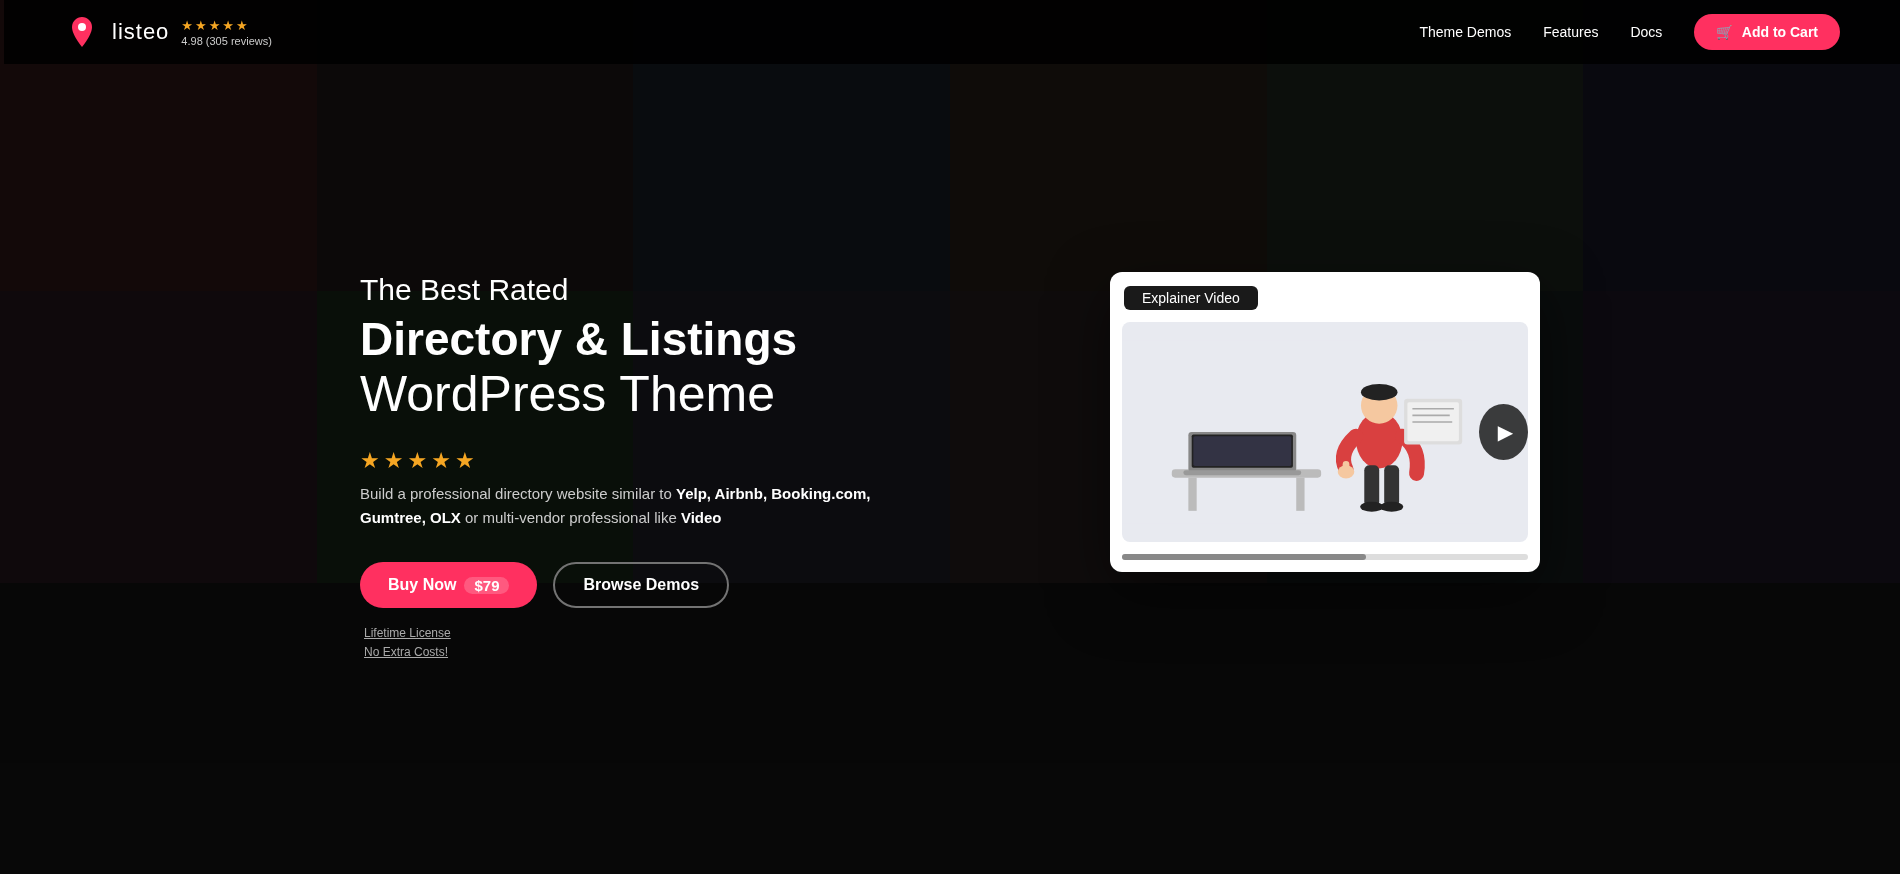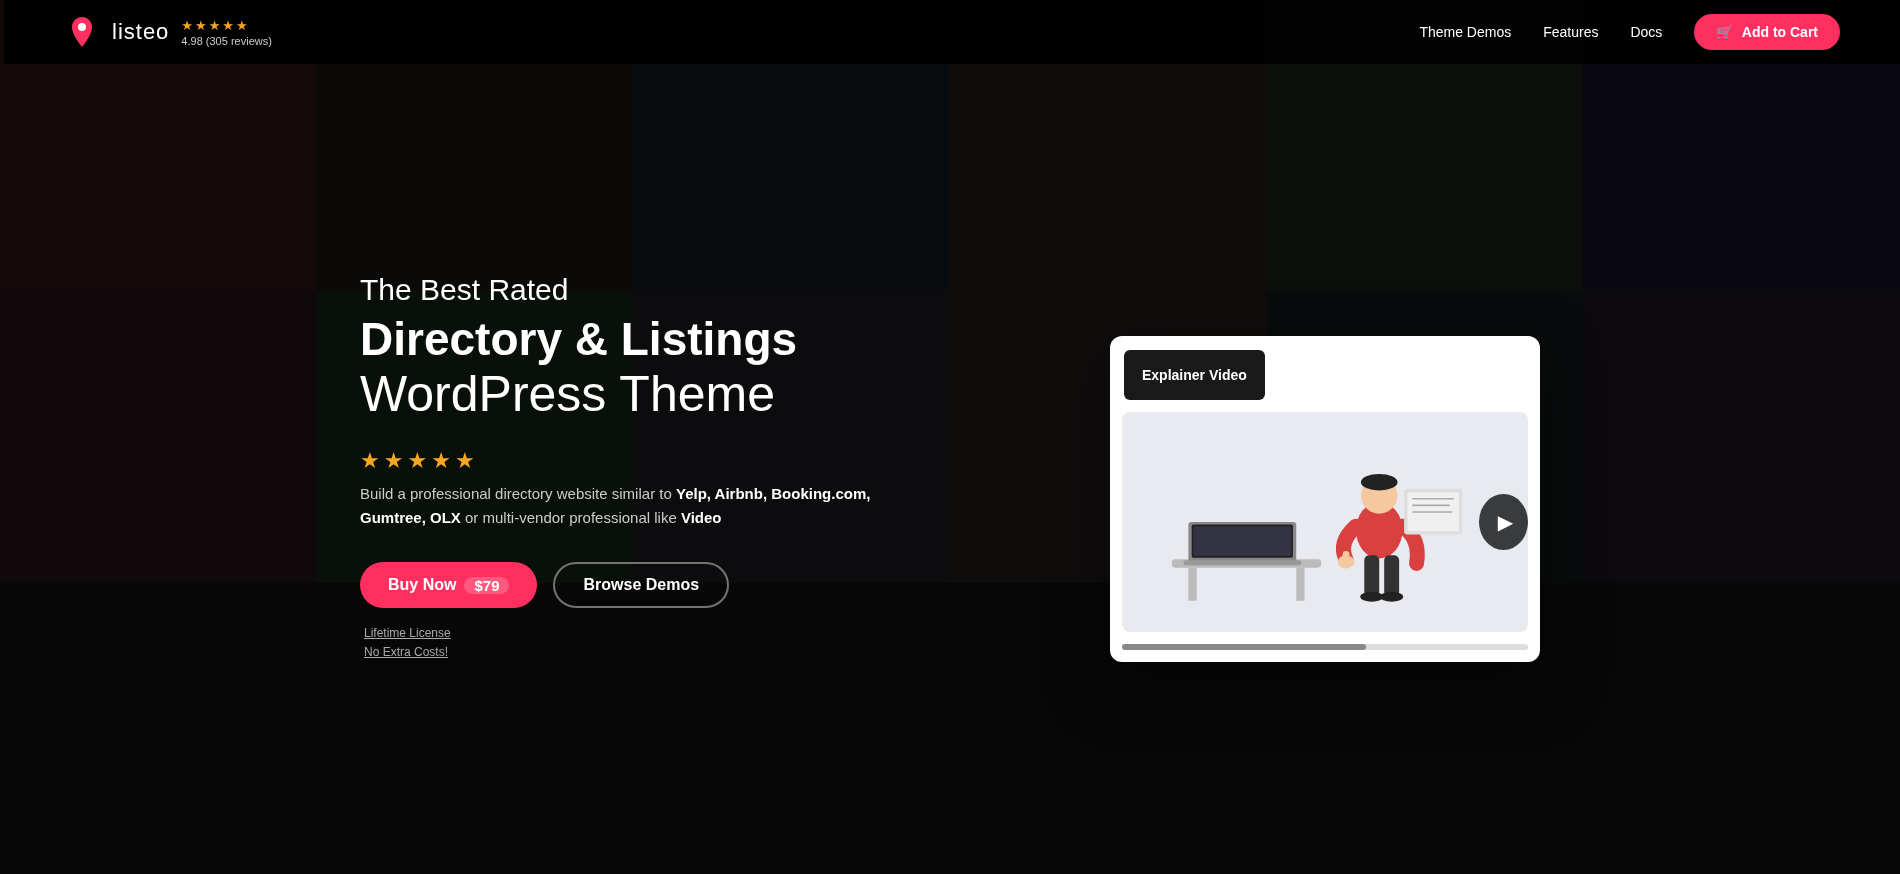--- a/index.html
+++ b/index.html
@@ -56,21 +56,21 @@
     .bg-cell:nth-child(11) { background-color: #1a2a2a; }
     .bg-cell:nth-child(12) { background-color: #2a1a3a; }
     .hero-overlay {
       position: absolute; inset: 0;
       background: rgba(0,0,0,0.55);
     }
     .hero-content {
       position: relative; z-index: 2;
       width: 100%; max-width: 1300px; margin: 0 auto;
       padding: 120px 60px 60px;
-      display: flex; align-items: flex-end; justify-content: space-between; gap: 40px;
+      display: flex; align-items: flex-start; justify-content: space-between; gap: 40px;
     }
     .hero-left { max-width: 580px; }
     .hero-subtitle {
       font-size: 30px; color: #fff; font-weight: 300; line-height: 1.2; margin-bottom: 6px;
     }
     .hero-title-bold {
       font-size: 46px; color: #fff; font-weight: 800; line-height: 1.1; margin-bottom: 0;
     }
     .hero-title-regular {
       font-size: 50px; color: #fff; font-weight: 300; line-height: 1.2; margin-bottom: 24px;
@@ -99,22 +99,22 @@
     }
     .license-text span { text-decoration: underline; }
 
     
     .hero-right { flex-shrink: 0; }
     .video-card {
       width: 430px; background: #fff; border-radius: 12px; overflow: hidden;
       box-shadow: 0 20px 60px rgba(0,0,0,0.5);
     }
     .video-label {
-      background: #1a1a1a; color: #fff; font-size: 14px; font-weight: 700;
-      padding: 17px 18px; display: inline-block; border-radius: 6px;
+      background: #1a1a1a; color: #fff; font-size: 14px; font-weight: 400;
+      padding: 4px 18px; display: inline-block; border-radius: 6px;
       margin: 14px 14px 0;
     }
     .video-preview {
       position: relative; background: #e8eaf0; margin: 12px;
       border-radius: 8px; overflow: hidden; height: 220px;
       display: flex; align-items: center; justify-content: center;
     }
     .play-btn {
       width: 56px; height: 56px; background: rgba(0,0,0,0.75); border-radius: 50%;
       display: flex; align-items: center; justify-content: center;

